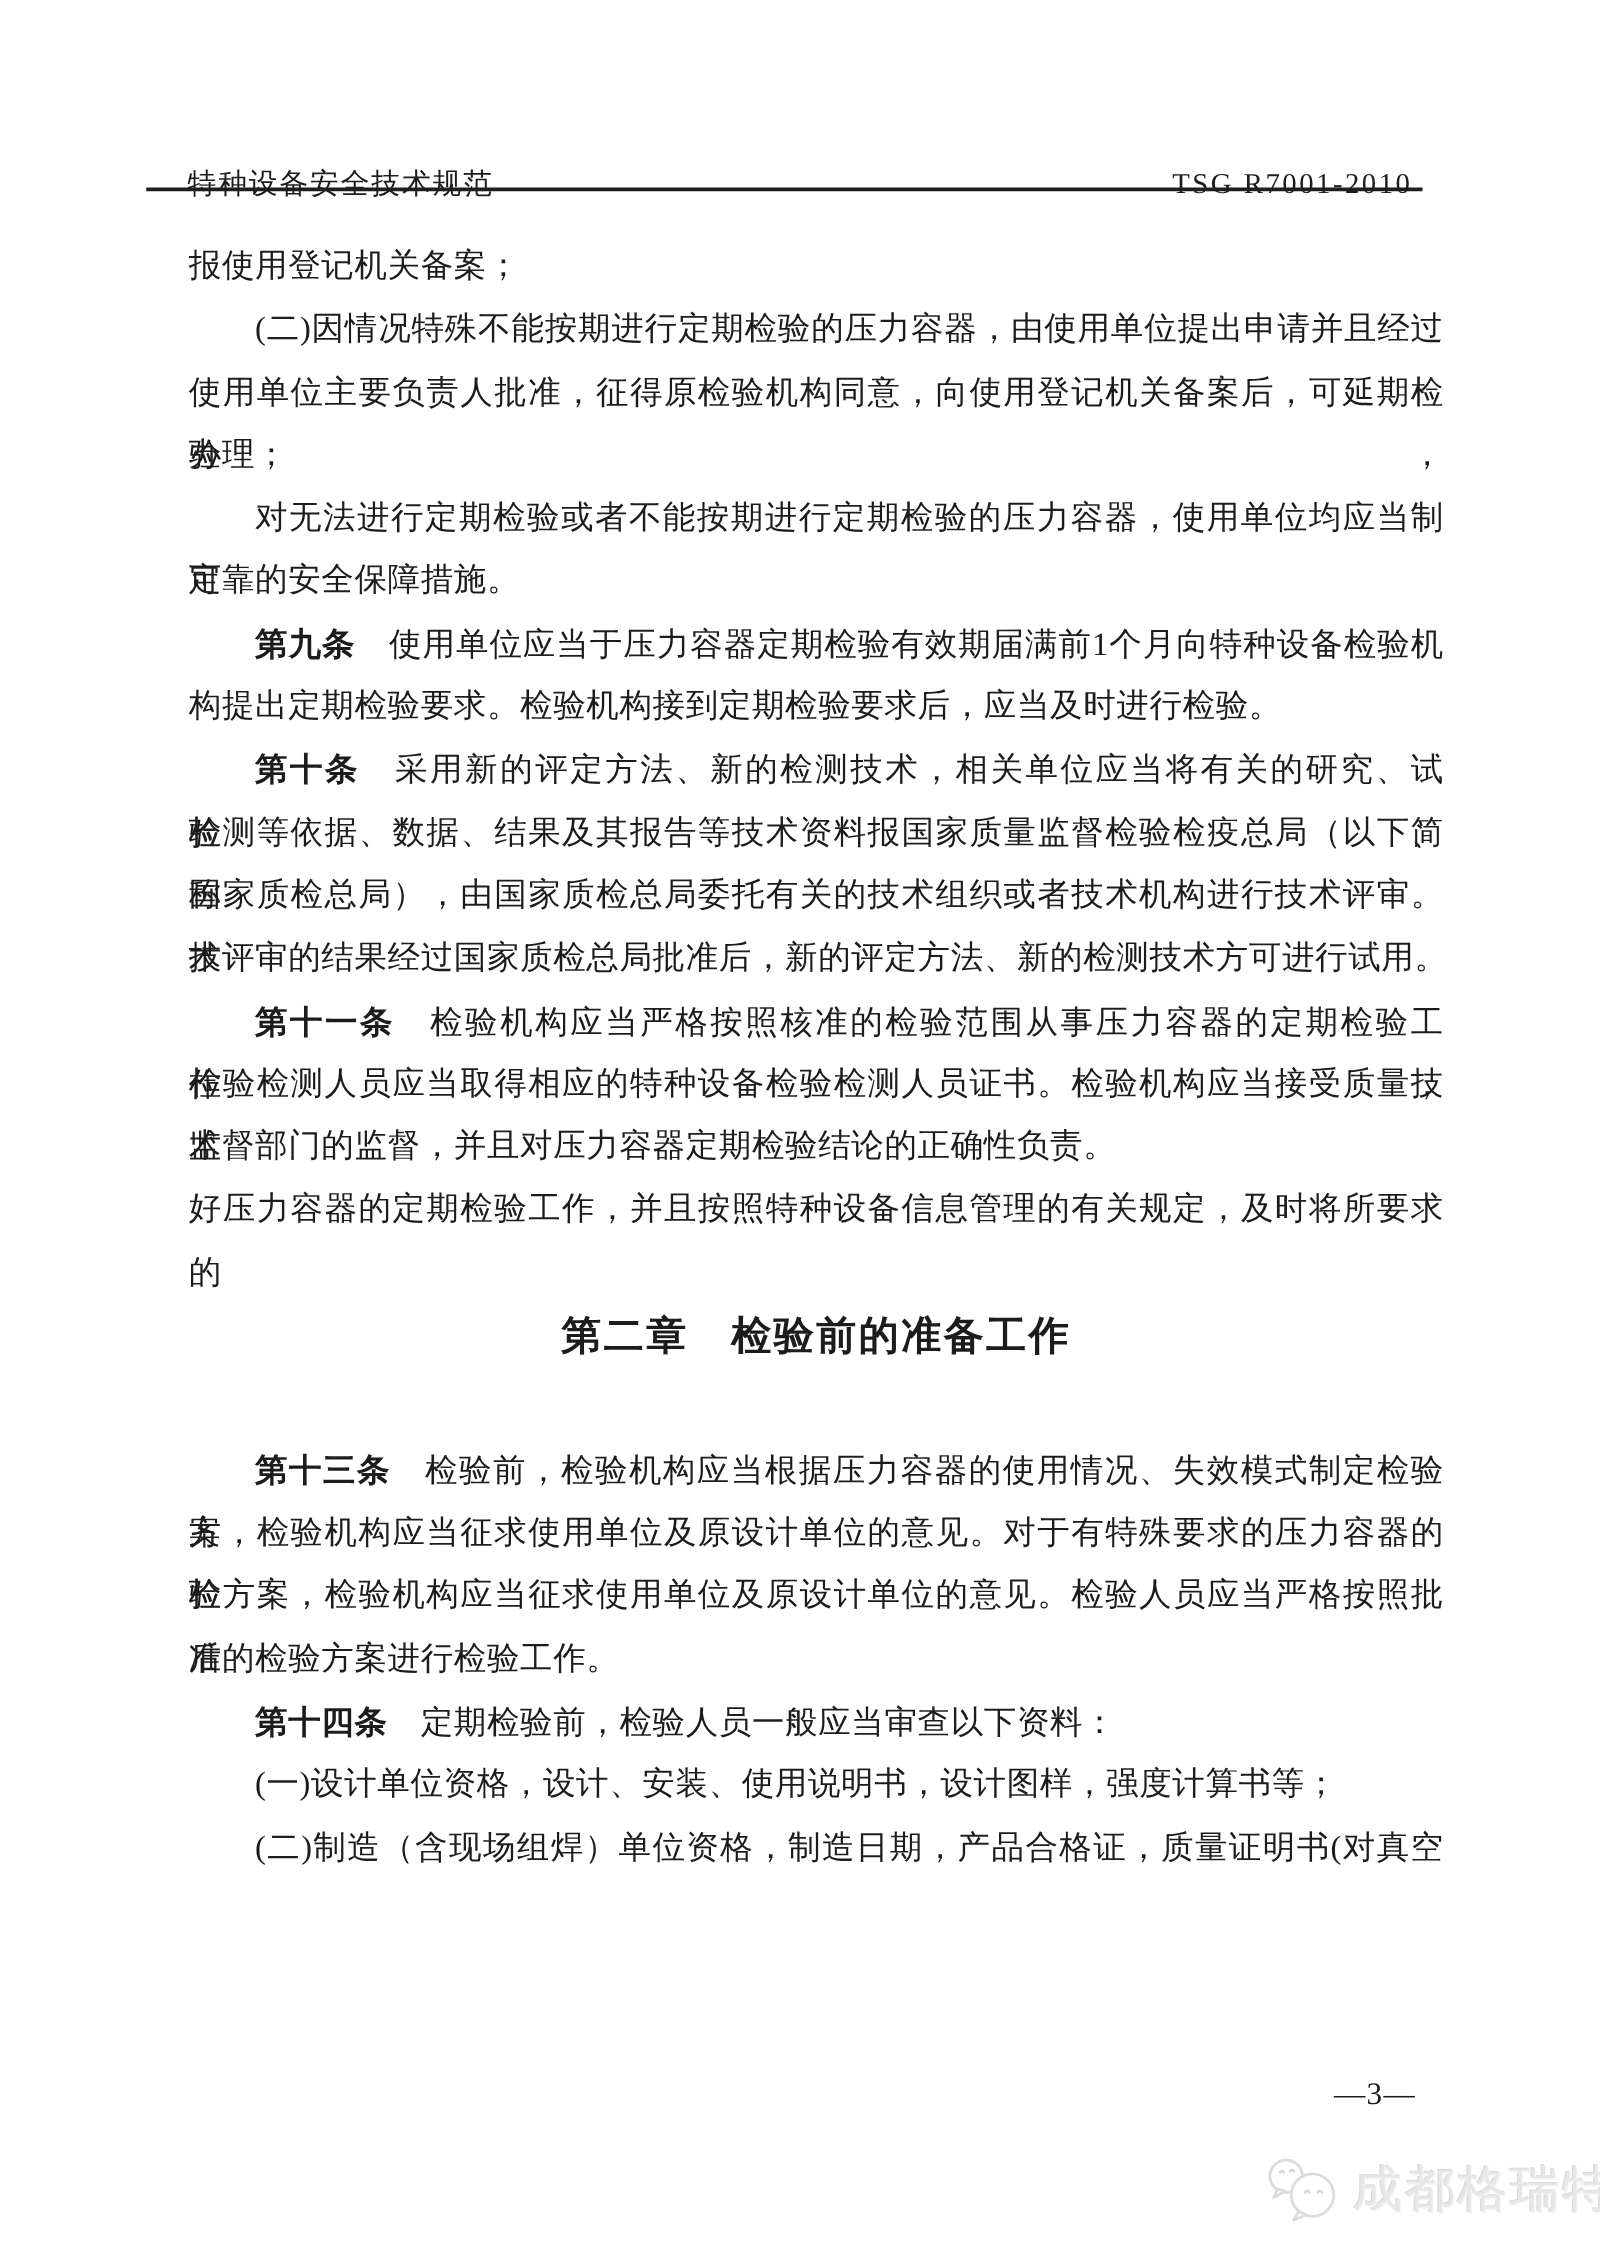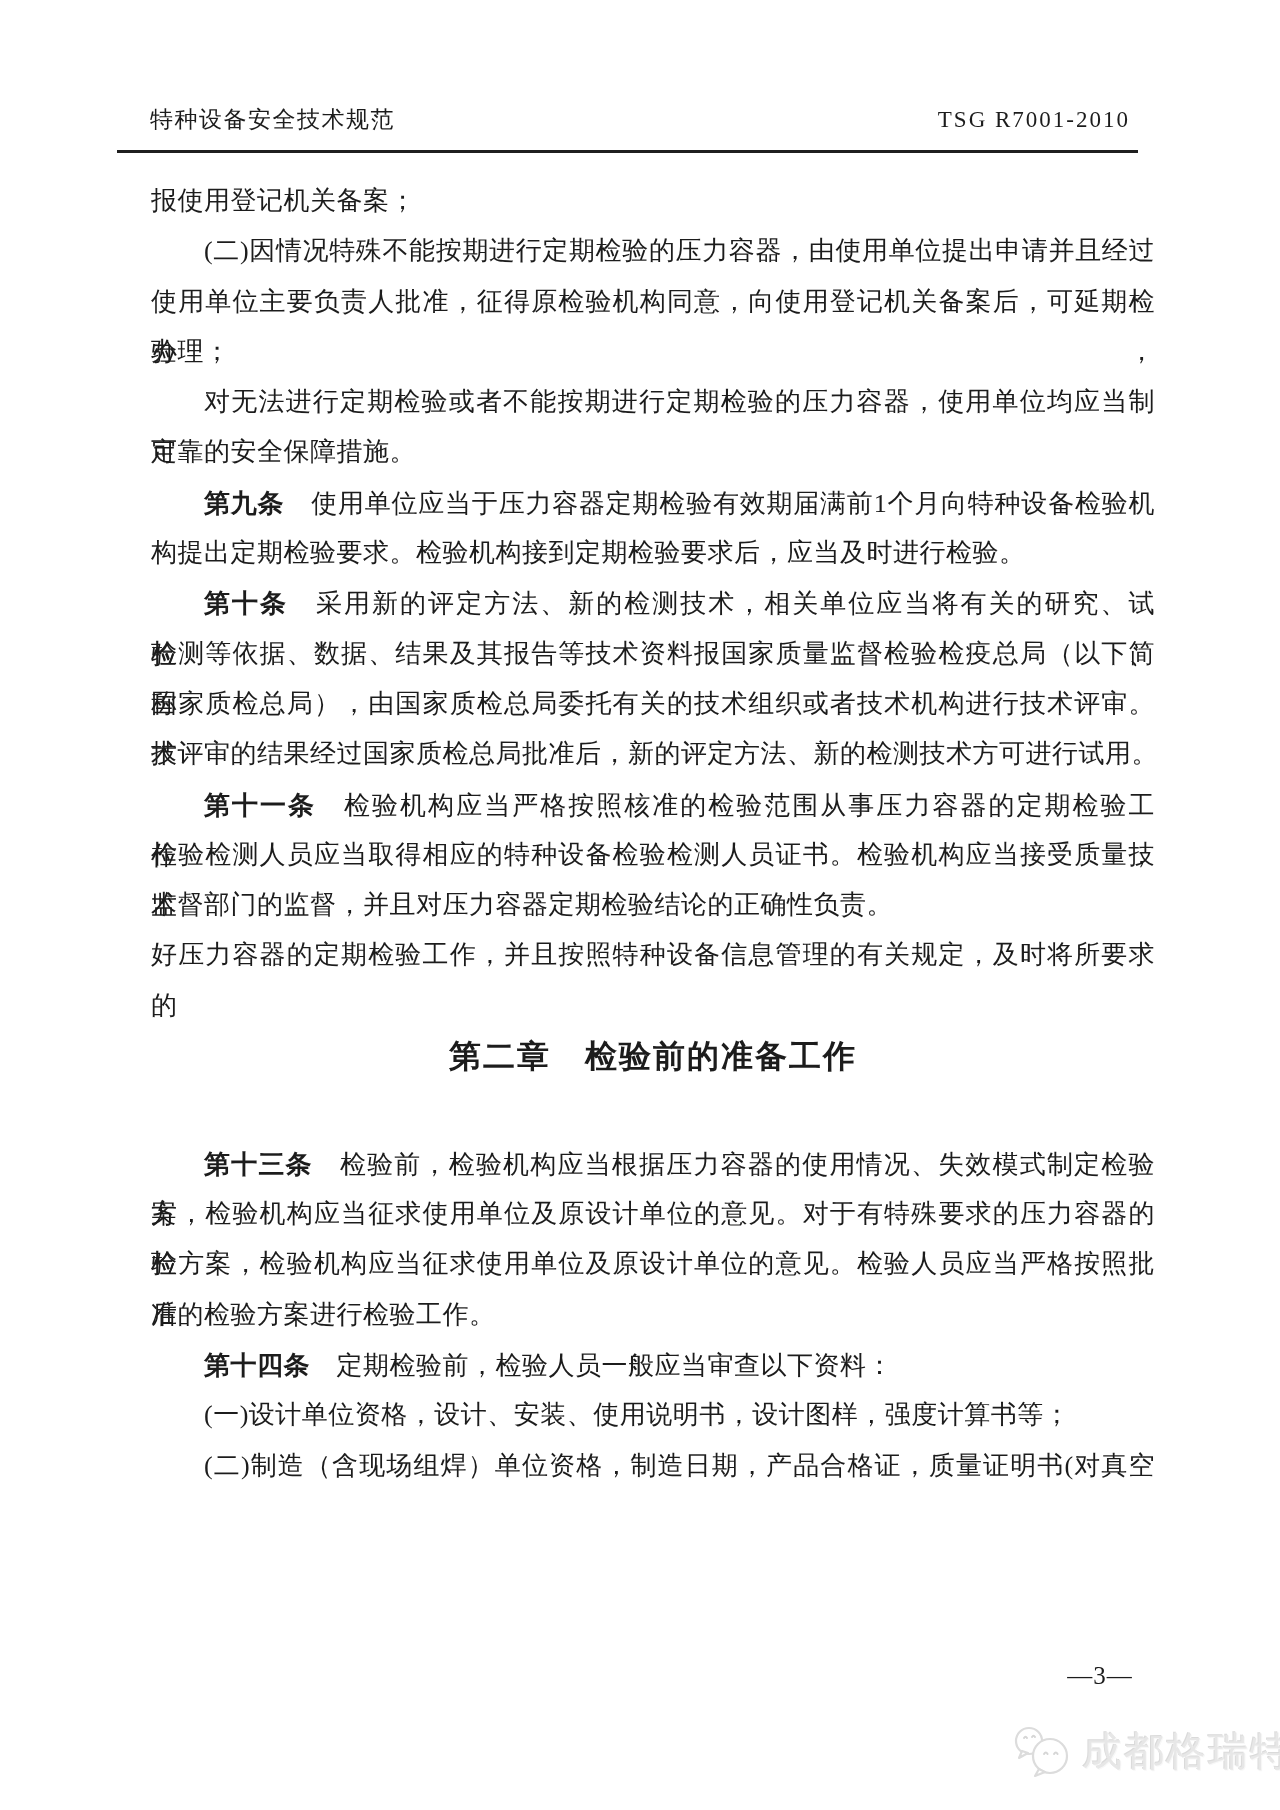--- a/index.html
+++ b/index.html
@@ -8,42 +8,42 @@
     width: 1280px;
     height: 1810px;
     background: #ffffff;
     font-family: "Liberation Serif", serif;
     color: #1c1c1c;
     overflow: hidden;
   }
   .header {
     position: absolute;
     left: 150px;
-    top: 105px;
+    top: 132px;
     width: 980px;
     display: flex;
     justify-content: space-between;
     align-items: flex-end;
     font-size: 23px;
     line-height: 30px;
   }
   .header .left-title { letter-spacing: 1.5px; }
   .header .right-code { letter-spacing: 2px; }
   .rule {
     position: absolute;
     left: 117px;
     top: 150px;
     width: 1021px;
     height: 3px;
     background: #1f1f1f;
   }
   .content {
     position: absolute;
     left: 151px;
-    top: 176px;
+    top: 188px;
     width: 1004px;
   }
   .doc-line {
     height: 50.3px;
     line-height: 50.3px;
     font-size: 26px;
     letter-spacing: 0.5px;
     white-space: nowrap;
   }
   .doc-line.justify {

